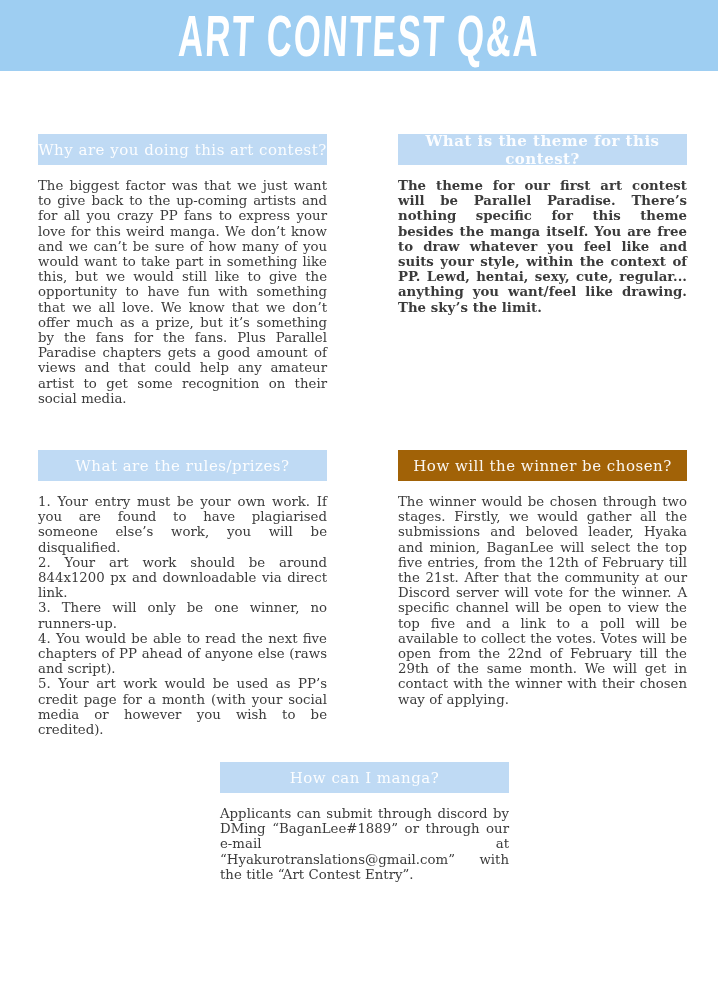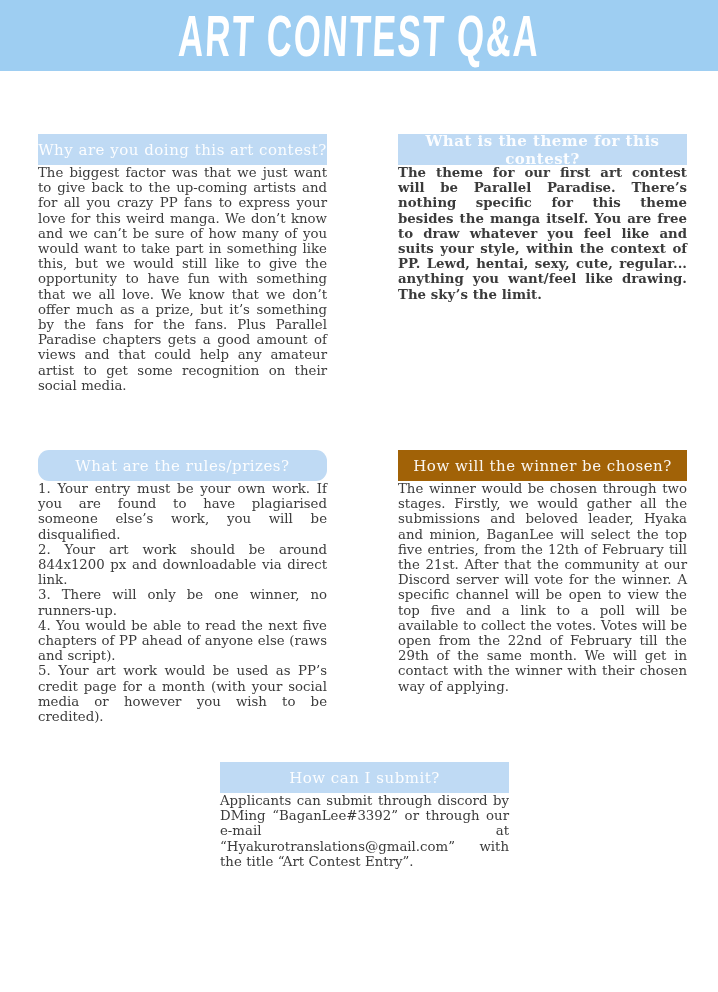--- a/index.html
+++ b/index.html
@@ -35,20 +35,21 @@
   .qa { position: absolute; width: 289px; }
   .qa-question {
     height: 31px;
     display: flex; align-items: center; justify-content: center;
     font-size: 15px;
     letter-spacing: 0.5px;
     color: rgba(255,255,255,0.95);
     text-align: center;
   }
   .qa-answer {
+    margin-top: 13px;
     font-size: 13.3px;
     line-height: 15.2px;
     color: #3b3b3b;
     text-align: justify;
     white-space: pre-line;
     word-spacing: 0.2px;
   }
 
   .pos-why    { left: 38px;  top: 134px; }
   .pos-theme  { left: 398px; top: 134px; font-weight: bold; }
@@ -69,31 +70,31 @@
     <div class="qa-question" style="background: rgb(191, 218, 244);">Why are you doing this art contest?</div>
     <div class="qa-answer">The biggest factor was that we just want to give back to the up-coming artists and for all you crazy PP fans to express your love for this weird manga. We don’t know and we can’t be sure of how many of you would want to take part in something like this, but we would still like to give the opportunity to have fun with something that we all love. We know that we don’t offer much as a prize, but it’s something by the fans for the fans. Plus Parallel Paradise chapters gets a good amount of views and that could help any amateur artist to get some recognition on their social media.</div>
   </section>
 
   <section class="qa pos-theme">
     <div class="qa-question" style="background: rgb(191, 218, 244);">What is the theme for this contest?</div>
     <div class="qa-answer">The theme for our first art contest will be Parallel Paradise. There’s nothing specific for this theme besides the manga itself. You are free to draw whatever you feel like and suits your style, within the context of PP. Lewd, hentai, sexy, cute, regular... anything you want/feel like drawing. The sky’s the limit.</div>
   </section>
 
   <section class="qa pos-rules">
-    <div class="qa-question" style="background: rgb(191, 218, 244); border-radius: 11px;">What are the rules/prizes?</div>
+    <div class="qa-question" style="background: rgb(191, 218, 244);">What are the rules/prizes?</div>
     <div class="qa-answer">1. Your entry must be your own work. If you are found to have plagiarised someone else’s work, you will be disqualified.
 2. Your art work should be around 844x1200 px and downloadable via direct link.
 3. There will only be one winner, no runners-up.
 4. You would be able to read the next five chapters of PP ahead of anyone else (raws and script).
 5. Your art work would be used as PP’s credit page for a month (with your social media or however you wish to be credited).</div>
   </section>
 
   <section class="qa pos-winner">
     <div class="qa-question" style="background: #a16207;">How will the winner be chosen?</div>
     <div class="qa-answer">The winner would be chosen through two stages. Firstly, we would gather all the submissions and beloved leader, Hyaka and minion, BaganLee will select the top five entries, from the 12th of February till the 21st. After that the community at our Discord server will vote for the winner. A specific channel will be open to view the top five and a link to a poll will be available to collect the votes. Votes will be open from the 22nd of February till the 29th of the same month. We will get in contact with the winner with their chosen way of applying.</div>
   </section>
 
   <section class="qa pos-submit">
-    <div class="qa-question" style="background: rgb(191, 218, 244);">How can I submit?</div>
-    <div class="qa-answer">Applicants can submit through discord by DMing “BaganLee#3392” or through our e-mail at “Hyakurotranslations@gmail.com” with the title “Art Contest Entry”.</div>
+    <div class="qa-question" style="background: rgb(191, 218, 244);">How can I manga?</div>
+    <div class="qa-answer">Applicants can submit through discord by DMing “BaganLee#1889” or through our e-mail at “Hyakurotranslations@gmail.com” with the title “Art Contest Entry”.</div>
   </section>
 
 </div>
 
 </body></html>

